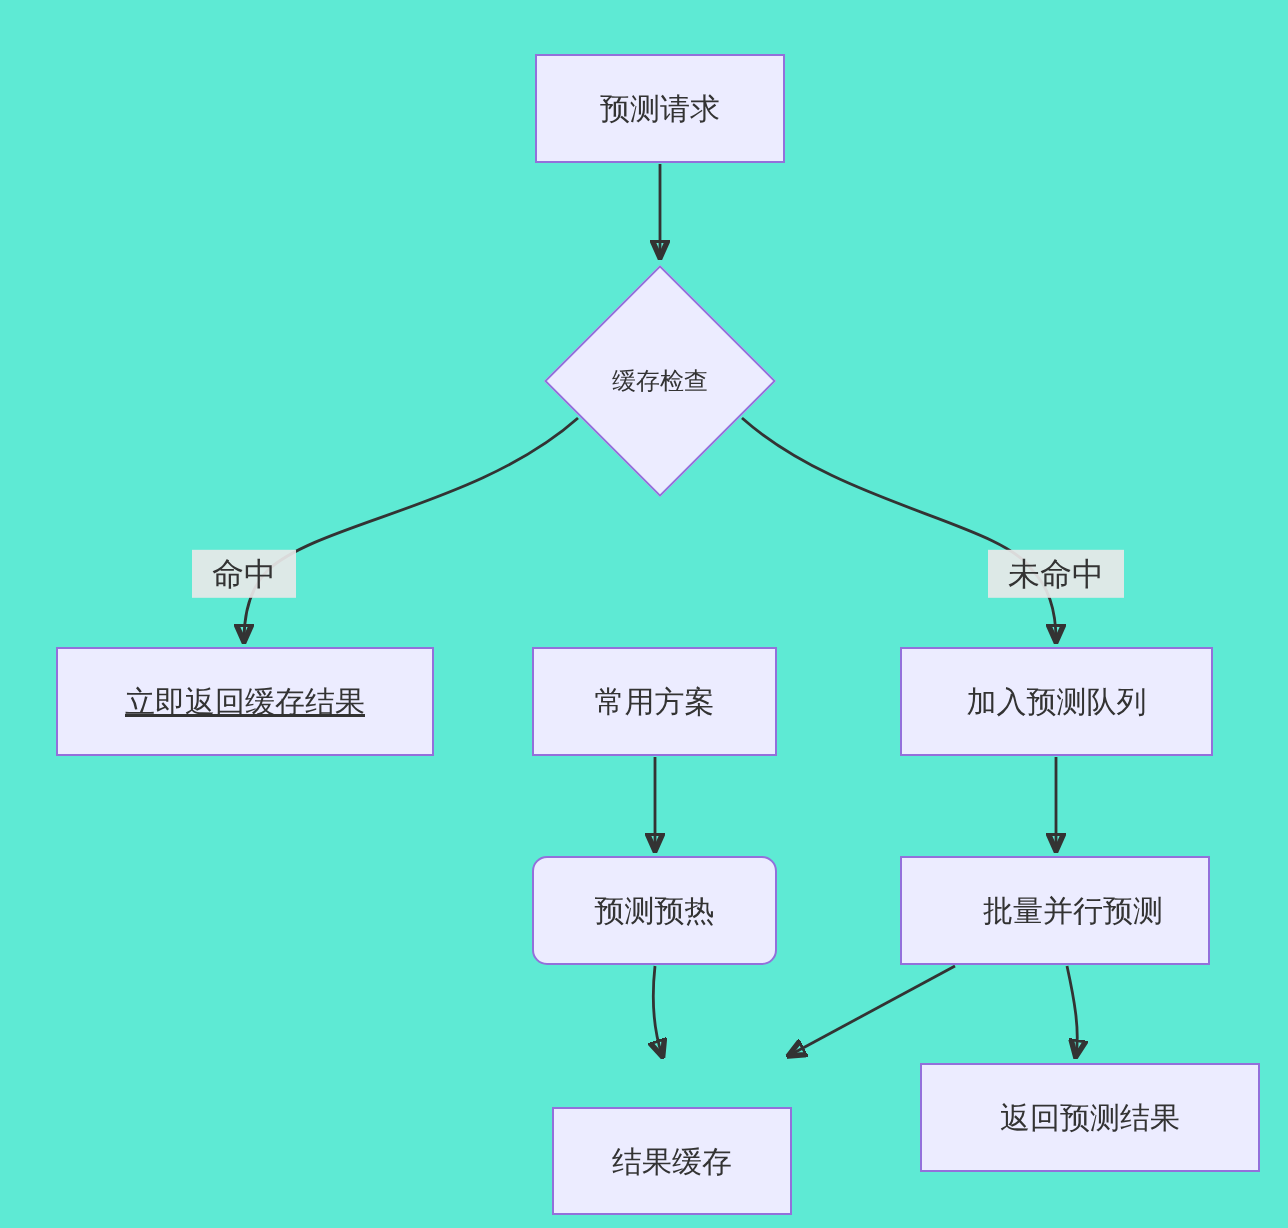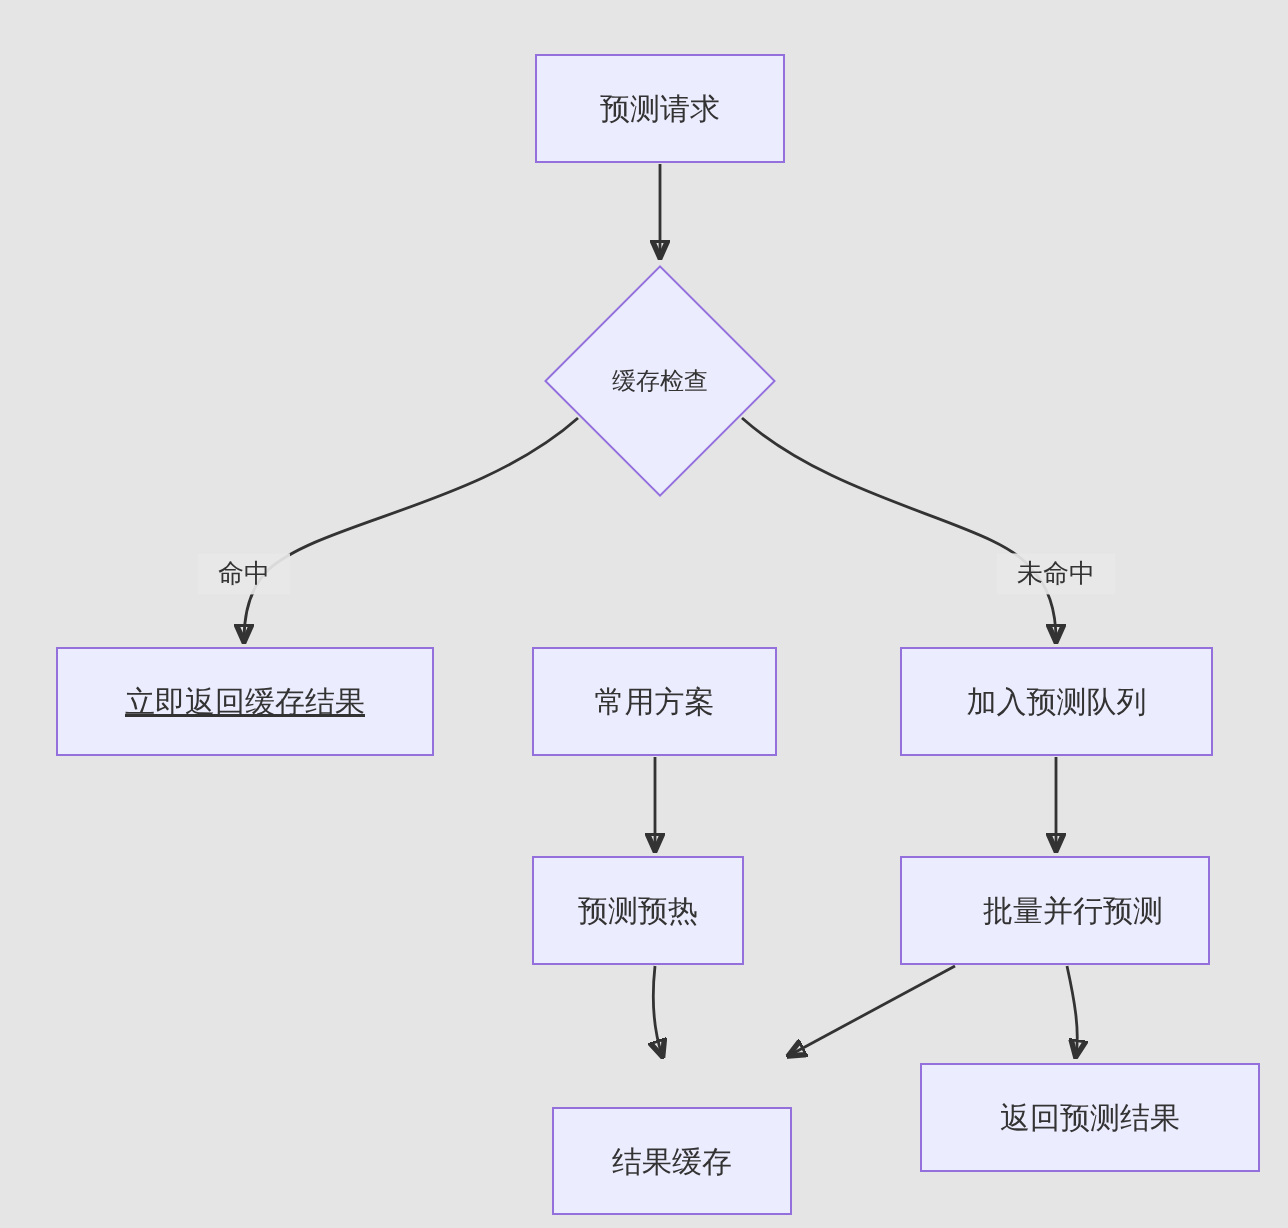--- a/index.html
+++ b/index.html
@@ -5,21 +5,21 @@
   html, body {
     margin: 0;
     padding: 0;
     background: #ffffff;
     font-family: "Liberation Sans", "DejaVu Sans", sans-serif;
   }
   .canvas {
     position: relative;
     width: 1288px;
     height: 1228px;
-    background: #e5e5e5;
+    background: #5eead4;
     overflow: hidden;
   }
   .edge-layer {
     position: absolute;
     left: 0;
     top: 0;
     width: 1288px;
     height: 1228px;
   }
   .edge-layer path {
@@ -66,21 +66,21 @@
     z-index: 2;
     color: #333333;
     font-size: 24px;
     white-space: nowrap;
   }
   .edge-label {
     position: absolute;
     transform: translate(-50%, -50%);
     background: rgba(232, 232, 232, 0.92);
     color: #333333;
-    font-size: 26px;
+    font-size: 32px;
     line-height: 1.2;
     padding: 5px 20px;
     white-space: nowrap;
     z-index: 3;
     text-align: center;
   }
 </style>
 </head>
 <body>
 
@@ -119,21 +119,21 @@
   </div>
 
   <div class="node" style="left:532px; top:647px; width:245px; height:109px;">
     <span>常用方案</span>
   </div>
 
   <div class="node" style="left:900px; top:647px; width:313px; height:109px;">
     <span>加入预测队列</span>
   </div>
 
-  <div class="node" style="left:532px; top:856px; width:212px; height:109px;">
+  <div class="node" style="left:532px; top:856px; width:245px; height:109px;border-radius:15px;">
     <span>预测预热</span>
   </div>
 
   <div class="node" style="left:900px; top:856px; width:310px; height:109px;padding-left:36px;">
     <span>批量并行预测</span>
   </div>
 
   <div class="node" style="left:552px; top:1063px; width:240px; height:108px;margin-top:44px;">
     <span>结果缓存</span>
   </div>

